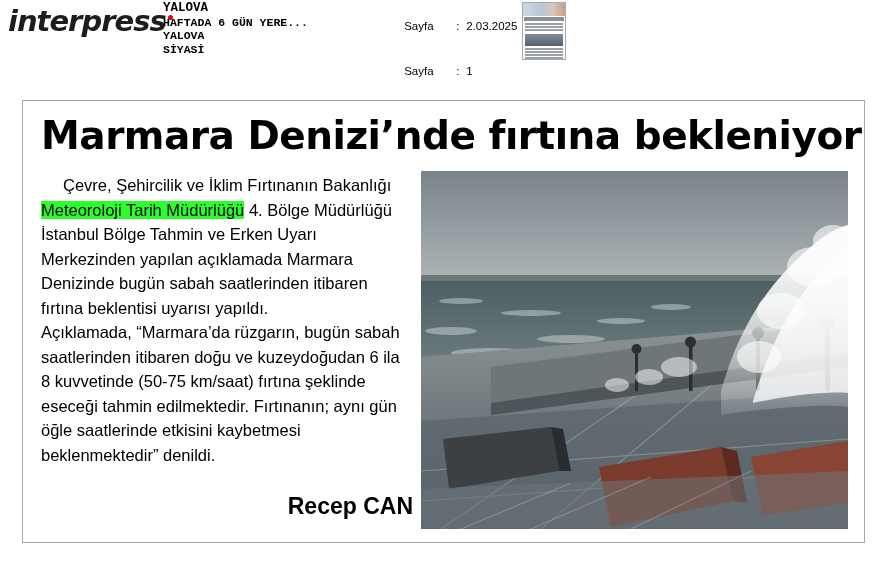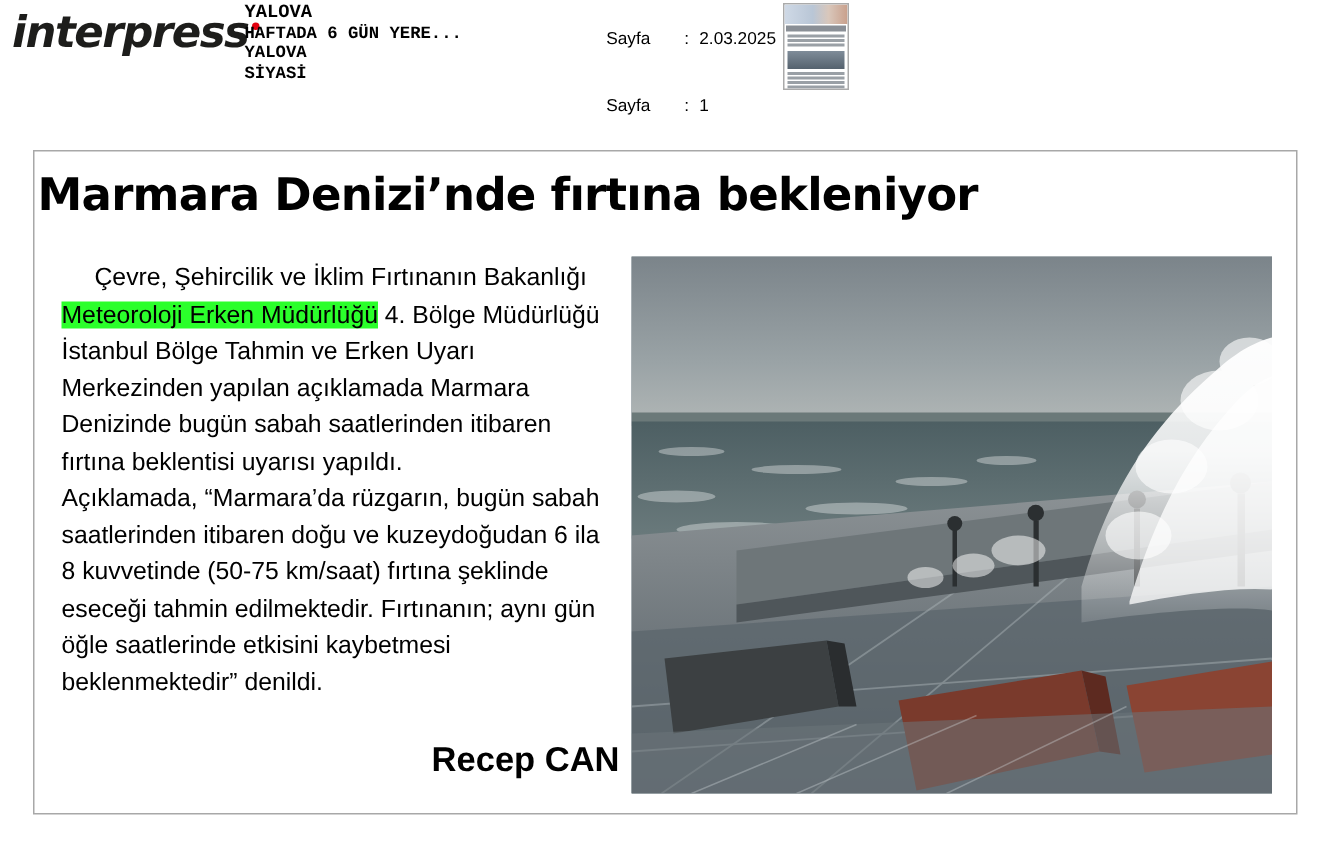--- a/index.html
+++ b/index.html
@@ -109,24 +109,24 @@
     top: 100px;
     width: 843px;
     height: 443px;
     border: 1px solid #a8a8a8;
     background: #ffffff;
     box-sizing: border-box;
   }
 
   .headline {
     position: absolute;
-    left: 2px;
+    left: 18px;
     top: 12px;
     width: 810px;
-    font-size: 30px;
+    font-size: 39px;
     font-weight: bold;
     font-family: "DejaVu Sans", sans-serif;
     letter-spacing: -0.5px;
     white-space: nowrap;
   }
 
   .body-col {
     position: absolute;
     left: 18px;
     top: 72px;
@@ -210,21 +210,21 @@
       <div class="t-line"></div>
     </div>
   </div>
 </div>
 
 <div class="article">
 
   <div class="headline">Marmara Denizi’nde fırtına bekleniyor</div>
 
   <div class="body-col" id="article-body">
-      <p class="indent"><span>Çevre, Şehircilik ve İklim Fırtınanın Bakanlığı </span><span class="hl" style="background: rgb(43, 255, 43);">Meteoroloji Erken Müdürlüğü</span><span> 4. Bölge Müdürlüğü İstanbul Bölge Tahmin ve Erken Uyarı Merkezinden yapılan açıklamada Marmara Denizinde bugün sabah saatlerinden itibaren fırtına beklentisi uyarısı yapıldı.</span></p>
+      <p class="indent"><span>Çevre, Şehircilik ve İklim Fırtınanın Bakanlığı </span><span class="hl" style="background: rgb(43, 255, 43);">Meteoroloji Tarih Müdürlüğü</span><span> 4. Bölge Müdürlüğü İstanbul Bölge Tahmin ve Erken Uyarı Merkezinden yapılan açıklamada Marmara Denizinde bugün sabah saatlerinden itibaren fırtına beklentisi uyarısı yapıldı.</span></p>
       <p><span>Açıklamada, “Marmara’da rüzgarın, bugün sabah saatlerinden itibaren doğu ve kuzeydoğudan 6 ila 8 kuvvetinde (50-75 km/saat) fırtına şeklinde eseceği tahmin edilmektedir. Fırtınanın; aynı gün öğle saatlerinde etkisini kaybetmesi beklenmektedir” denildi.</span></p>
     </div>
 
   <div class="byline">Recep CAN</div>
 
   <div class="photo">
     <svg width="427" height="358" viewBox="0 0 427 358" xmlns="http://www.w3.org/2000/svg">
       <defs>
         <linearGradient id="sky" x1="0" y1="0" x2="0" y2="1">
           <stop offset="0%" stop-color="#7b848a"></stop>

